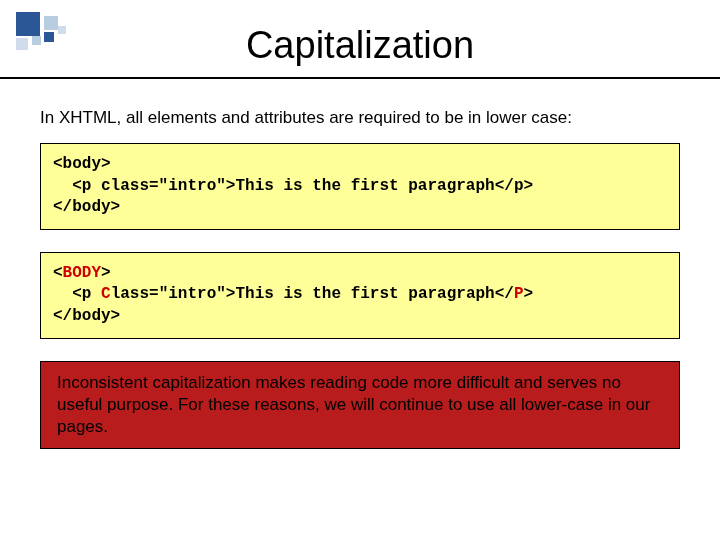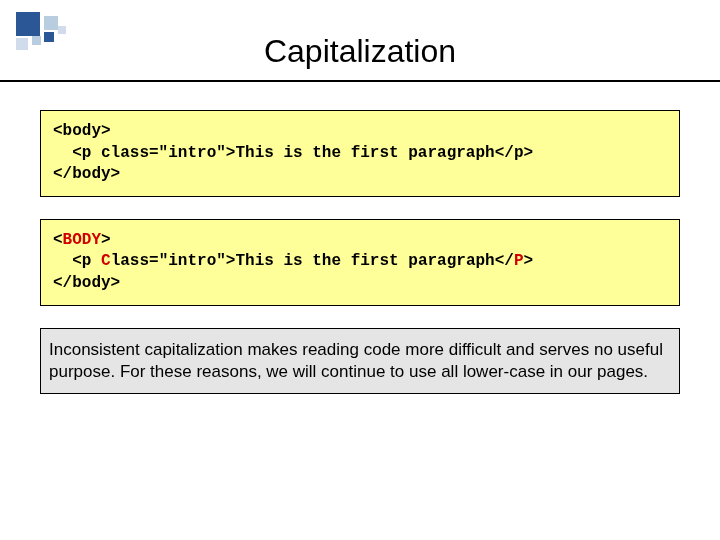--- a/index.html
+++ b/index.html
@@ -21,24 +21,24 @@
   .sq { position: absolute; }
   .sq1 { left: 16px; top: 0; width: 24px; height: 24px; background: #2b5797; }
   .sq2 { left: 44px; top: 4px; width: 14px; height: 14px; background: #b8cde0; }
   .sq3 { left: 44px; top: 20px; width: 10px; height: 10px; background: #2b5797; }
   .sq4 { left: 16px; top: 26px; width: 12px; height: 12px; background: #d0dceb; }
   .sq5 { left: 32px; top: 24px; width: 9px; height: 9px; background: #b8cde0; }
   .sq6 { left: 58px; top: 14px; width: 8px; height: 8px; background: #d0dceb; }
 
   .title {
     text-align: center;
-    font-size: 32px;
+    font-size: 38px;
     font-weight: normal;
     color: #000;
-    padding-top: 33px;
+    padding-top: 24px;
     padding-bottom: 10px;
   }
   .hr {
     border: none;
     border-top: 2px solid #000;
     margin: 0;
   }
   .content {
     padding: 28px 40px 0 40px;
   }
@@ -55,23 +55,23 @@
     font-family: "Courier New", monospace;
     font-size: 16px;
     font-weight: bold;
     line-height: 1.35;
     color: #000;
     margin-bottom: 22px;
     white-space: pre;
   }
   .codebox .r { color: #d00000; }
   .notebox {
-    background: #e5e5e5;
+    background: #b91c1c;
     border: 1.5px solid #000;
-    padding: 10px 8px;
+    padding: 10px 16px;
     font-size: 17px;
     line-height: 1.3;
     color: #000;
   }
 </style>
 </head>
 <body>
 
 <div class="decoration">
   <div class="sq sq1"></div>
@@ -80,20 +80,21 @@
   <div class="sq sq4"></div>
   <div class="sq sq5"></div>
   <div class="sq sq6"></div>
 </div>
 
 <h1 class="title">Capitalization</h1>
 <hr class="hr">
 
 <div class="content">
 
+  <p class="para">In XHTML, all elements and attributes are required to be in lower case:</p>
 
   <div class="codebox"><span>&lt;body&gt;</span>
 <span>  &lt;p class="intro"&gt;This is the first paragraph&lt;/p&gt;</span>
 <span>&lt;/body&gt;</span></div>
 
 
   <div class="codebox"><span>&lt;</span><span class="r">BODY</span><span>&gt;</span>
 <span>  &lt;p </span><span class="r">C</span><span>lass="intro"&gt;This is the first paragraph&lt;/</span><span class="r">P</span><span>&gt;</span>
 <span>&lt;/body&gt;</span></div>
 

